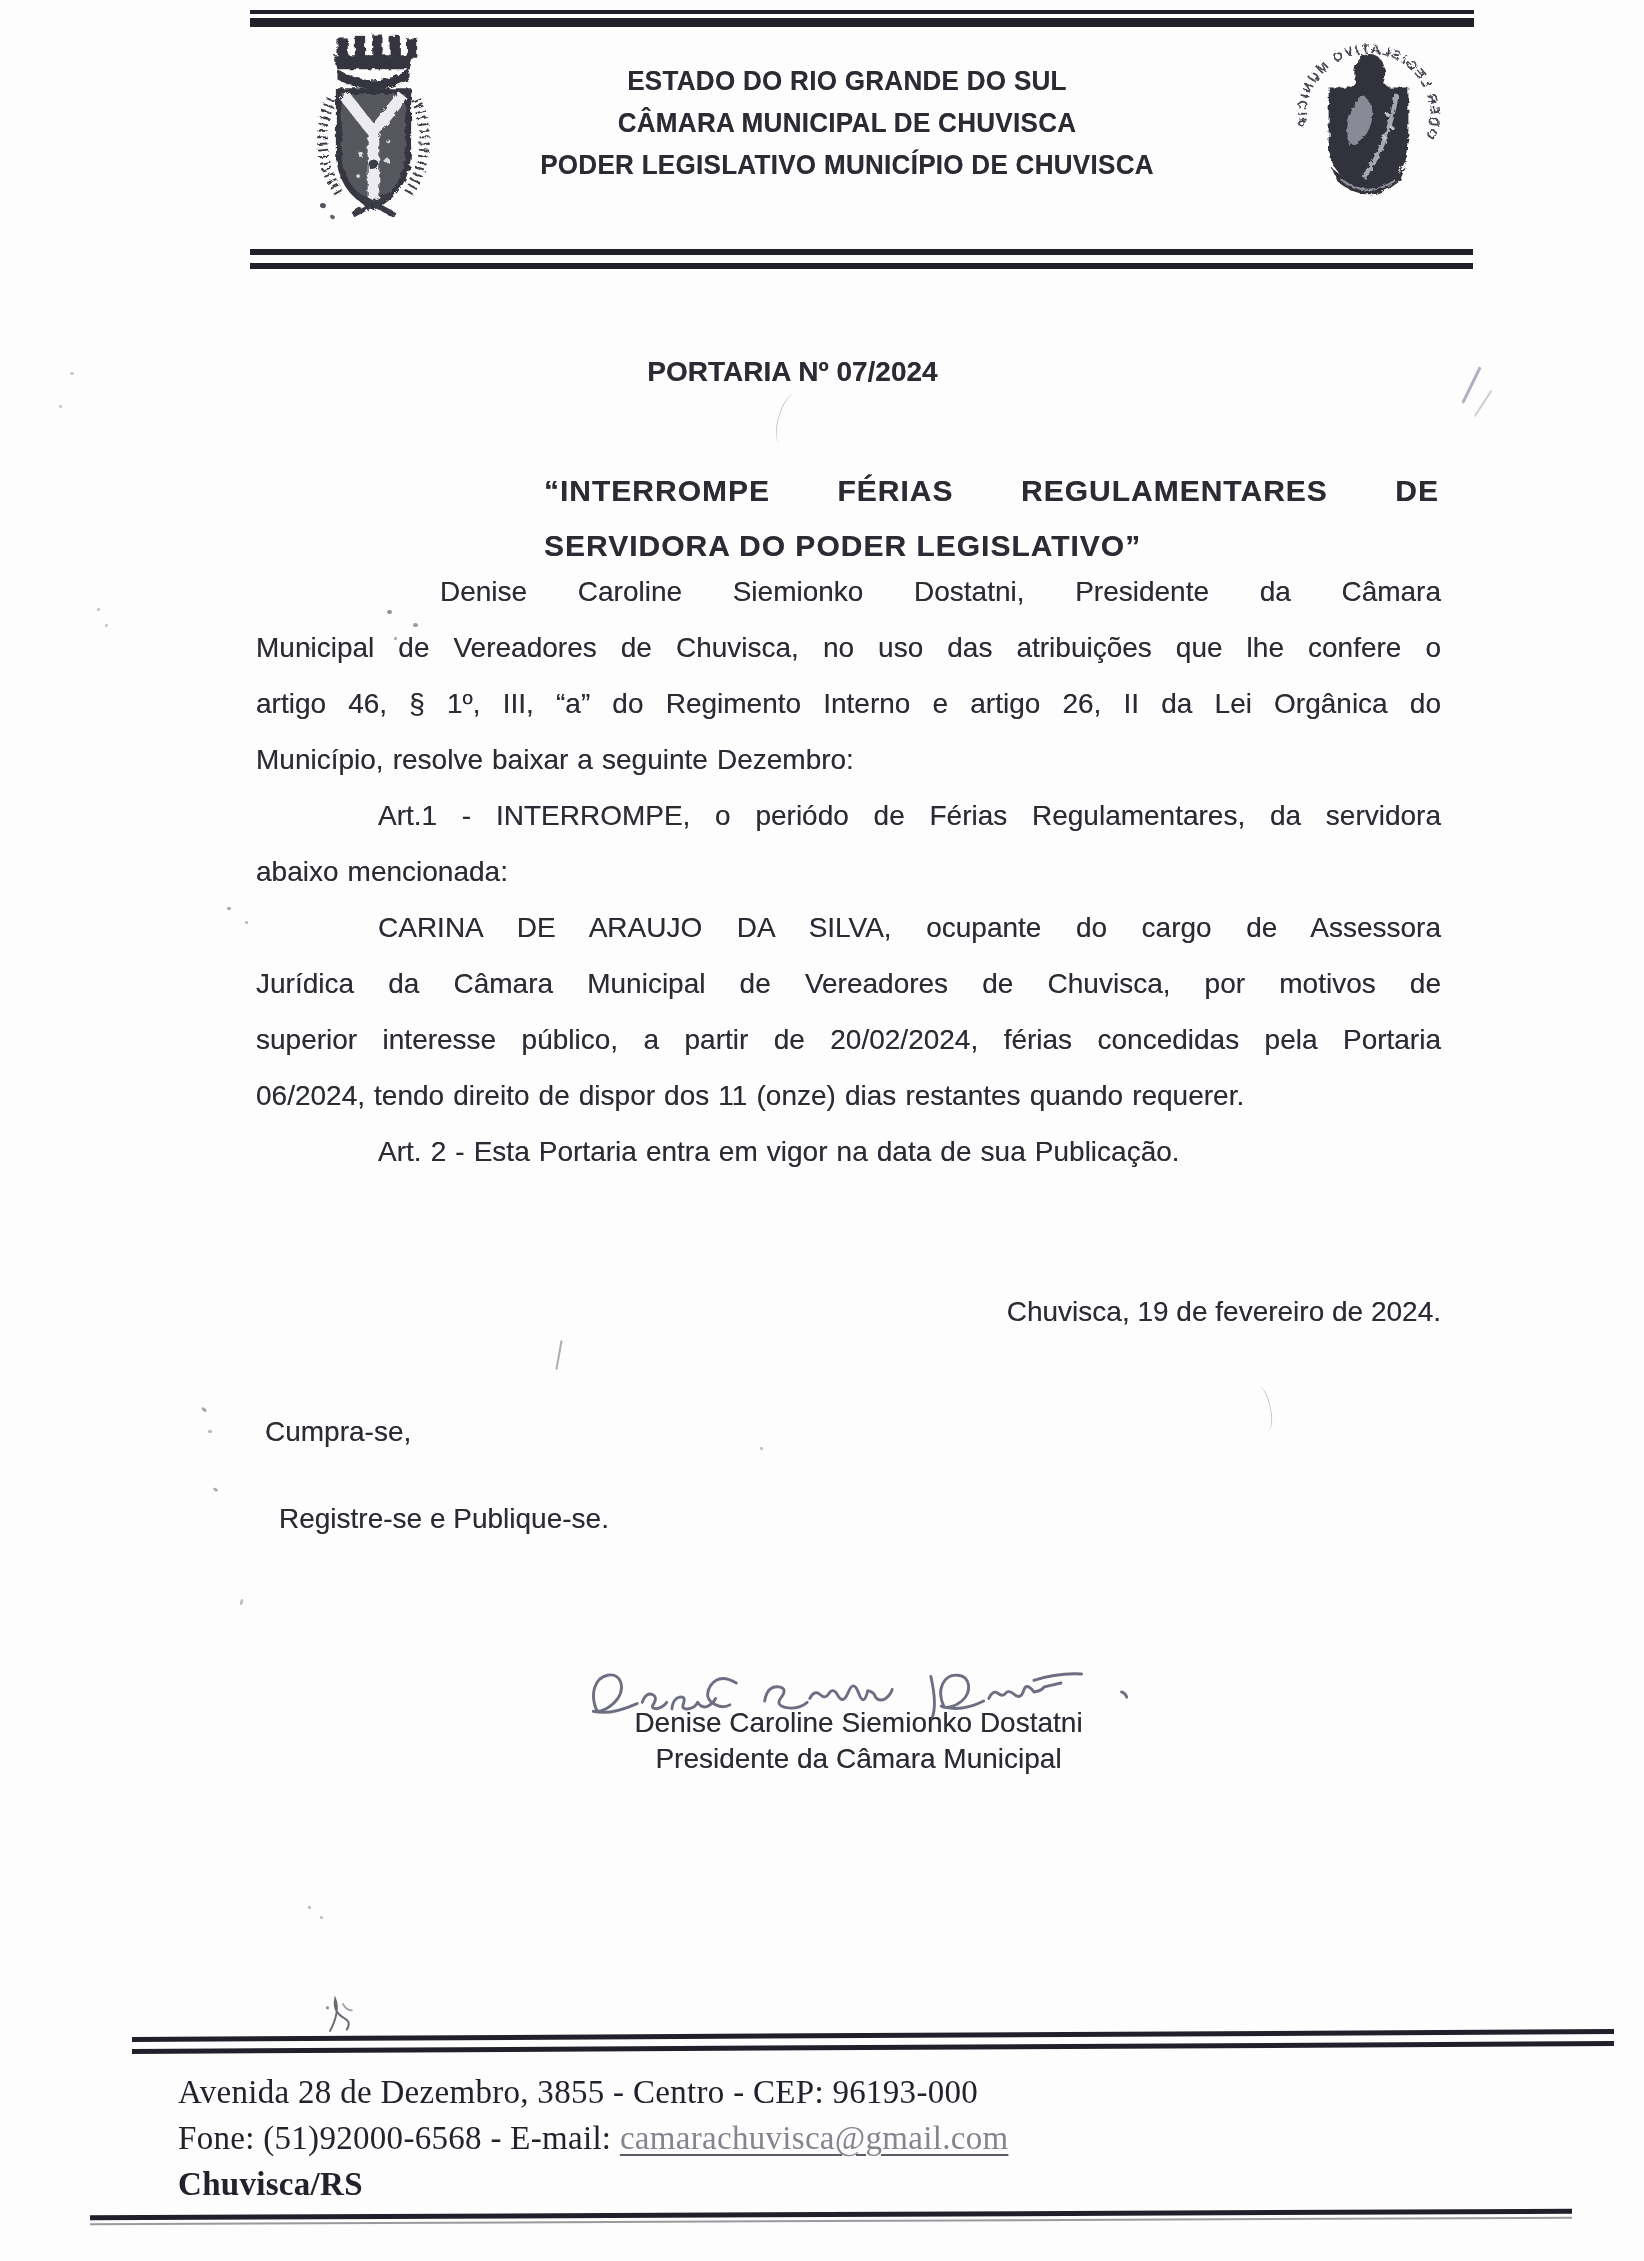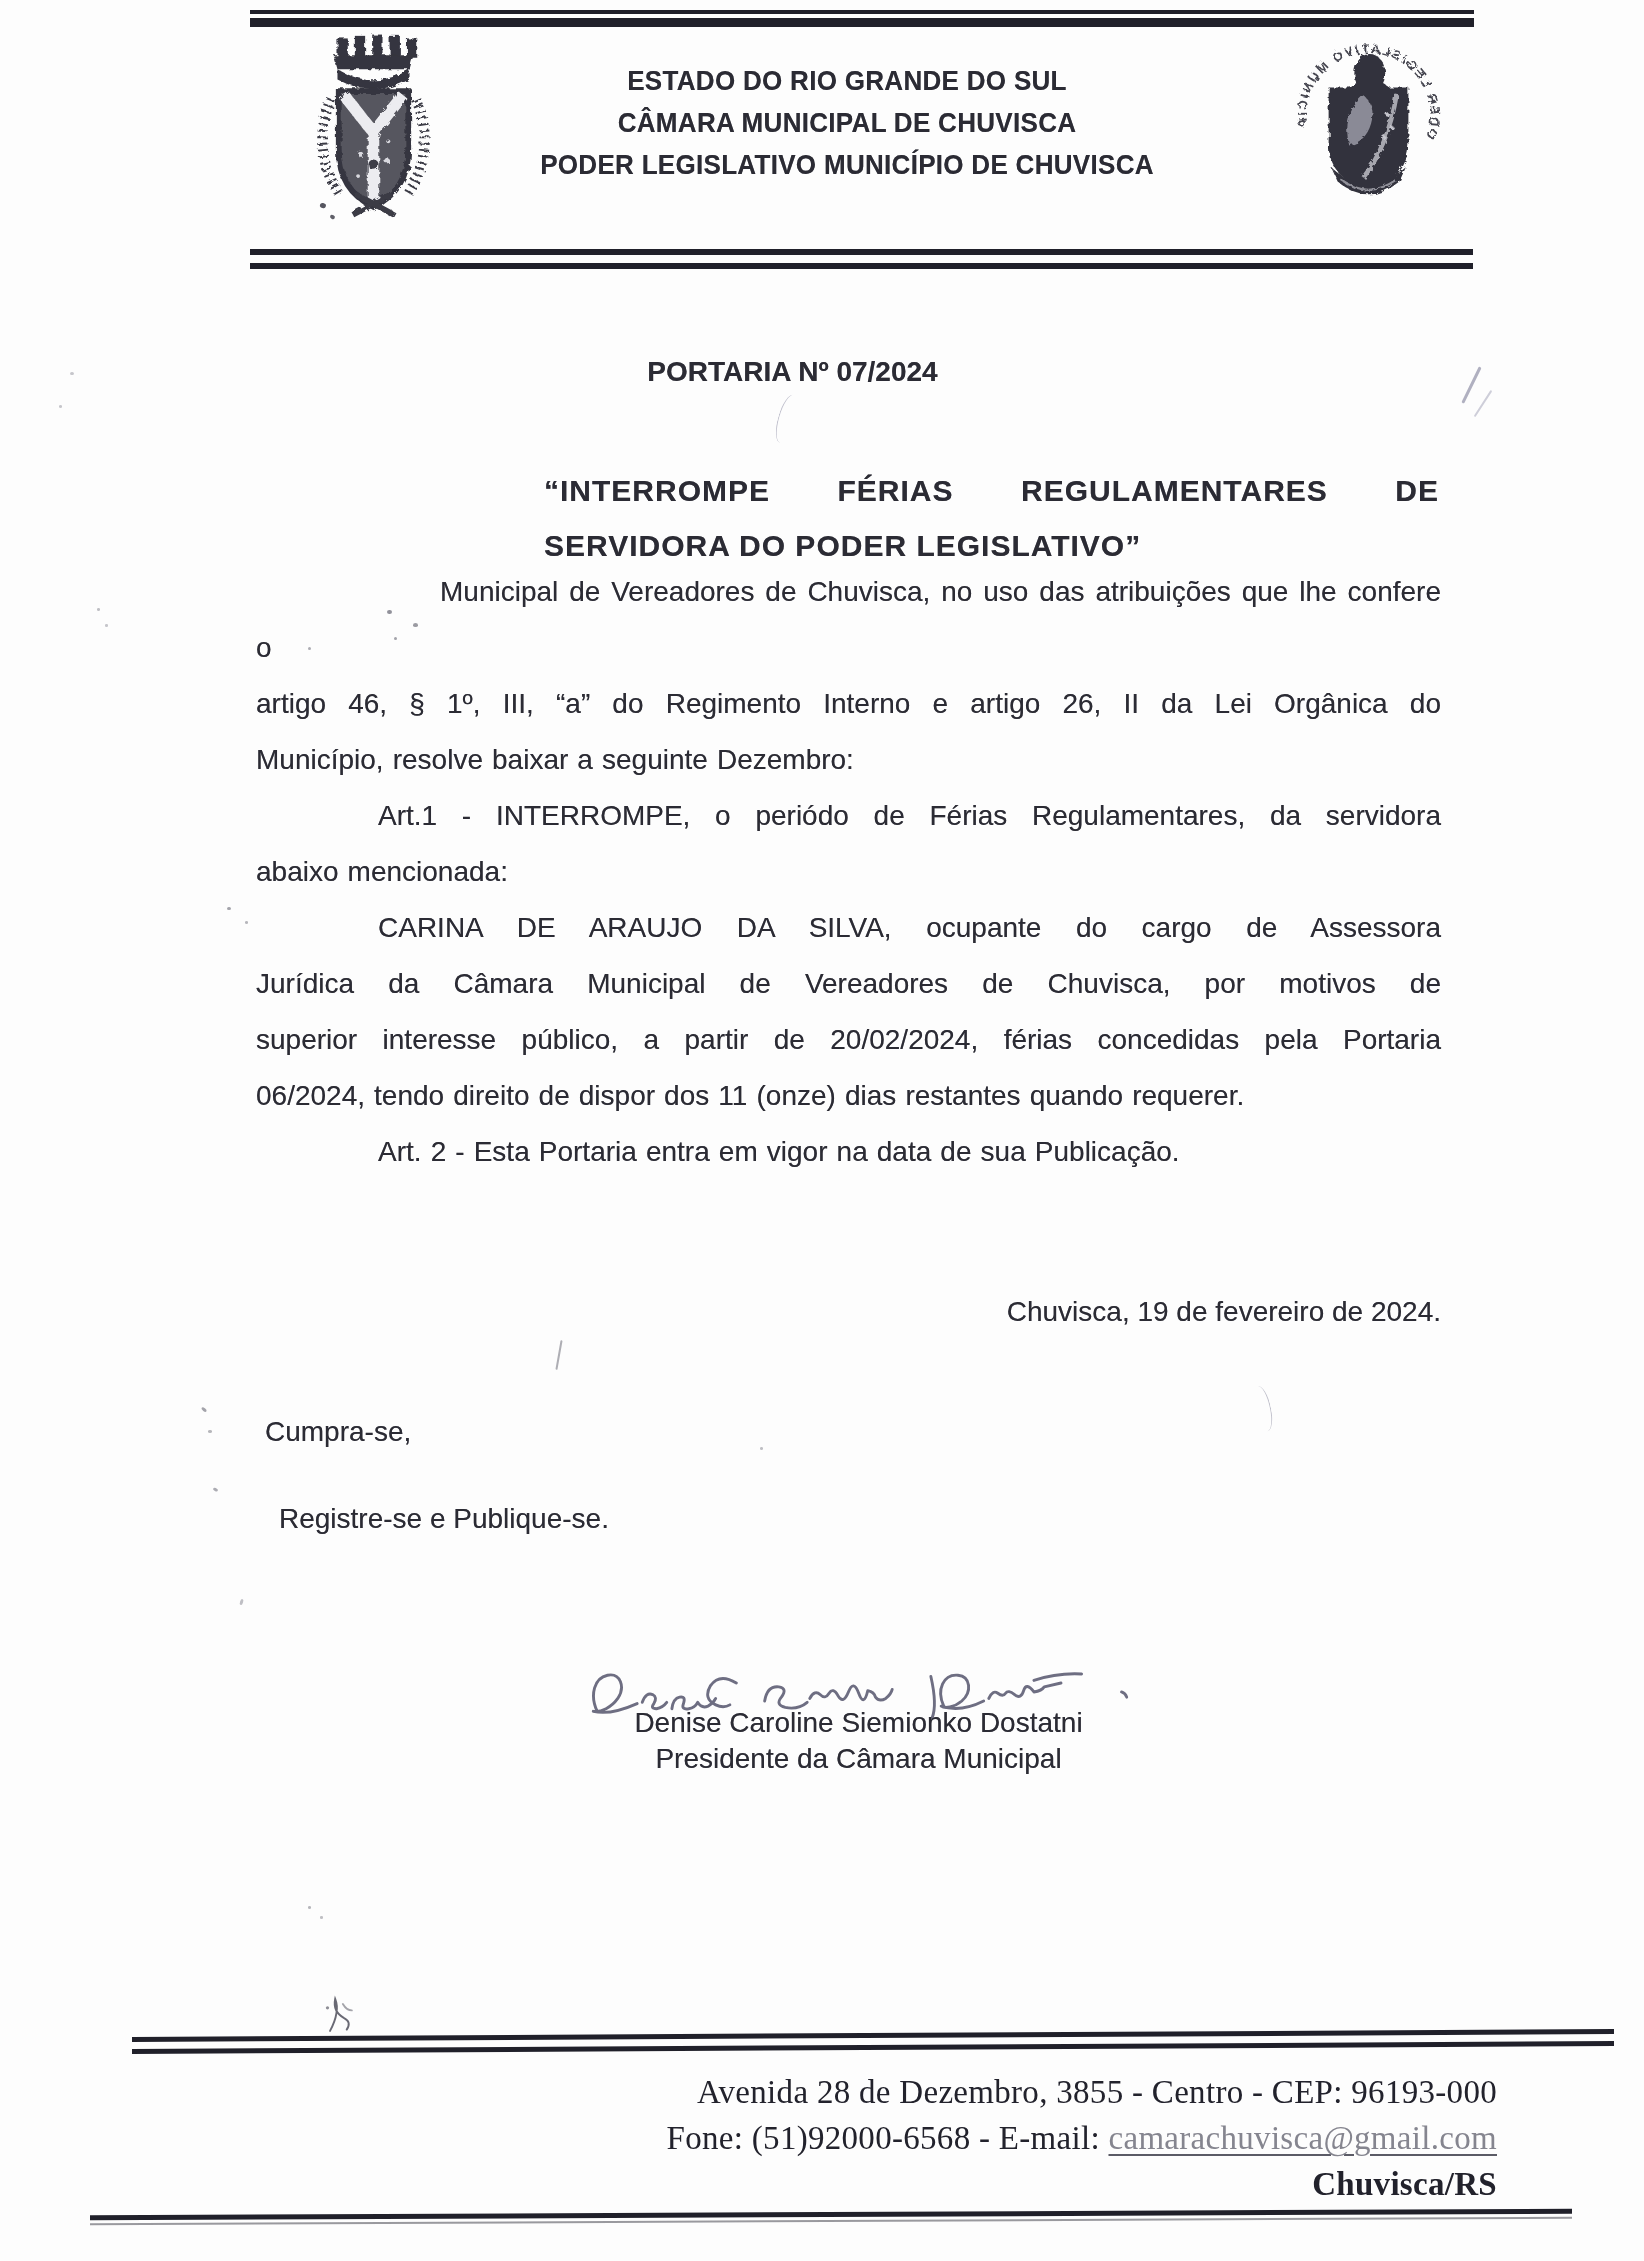--- a/index.html
+++ b/index.html
@@ -31,21 +31,21 @@
   .jline{text-align:justify;text-align-last:justify;}
   .jline.last{text-align-last:left;}
   .para .jline:first-child{text-indent:var(--ind,0);}
   .p1{--ind:184px;} .p2,.p3,.p4{--ind:122px;}
 
   .dateline{left:256px;top:1296px;width:1185px;text-align:right;font-size:28px;}
   .closing{font-size:28px;}
   .sigline{left:258px;width:1201px;text-align:center;font-size:28px;}
 
   
-  .footer-text{left:178px;top:2069px;width:1319px;text-align:right;
+  .footer-text{left:178px;top:2069px;width:1319px;text-align:left;
     font-family:"Liberation Serif","DejaVu Serif",serif;font-size:33px;
     line-height:46px;color:#22222c;letter-spacing:0.3px;}
   .email{color:#85858f;text-decoration:underline;text-decoration-thickness:1.9px;
     text-underline-offset:5.2px;text-decoration-color:#5b5b66;}
   .city{font-weight:700;}
 
   
   .spk{position:absolute;background:#4a4a58;border-radius:50%;opacity:.6;}
   .arcmark{position:absolute;background:none;}
 </style>
@@ -128,20 +128,21 @@
 
   <div class="abs title ink">PORTARIA Nº 07/2024</div>
 
   <div class="abs subtitle ink para">
       <div class="jline">“INTERROMPE FÉRIAS REGULAMENTARES DE</div>
       <div class="jline last">SERVIDORA DO PODER LEGISLATIVO”</div>
     </div>
 
   <div class="abs bodytext ink">
     <div class="para p1">
+        <div class="jline">Denise Caroline Siemionko Dostatni, Presidente da Câmara</div>
         <div class="jline">Municipal de Vereadores de Chuvisca, no uso das atribuições que lhe confere o</div>
         <div class="jline">artigo 46, § 1º, III, “a” do Regimento Interno e artigo 26, II da Lei Orgânica do</div>
         <div class="jline last">Município, resolve baixar a seguinte Dezembro:</div>
       </div>
     <div class="para p2">
         <div class="jline">Art.1 - INTERROMPE, o periódo de Férias Regulamentares, da servidora</div>
         <div class="jline last">abaixo mencionada:</div>
       </div>
     <div class="para p3">
         <div class="jline">CARINA DE ARAUJO DA SILVA, ocupante do cargo de Assessora</div>

